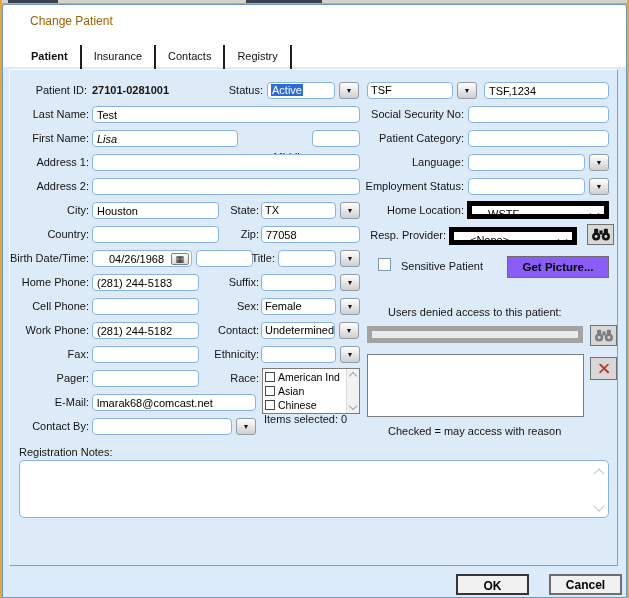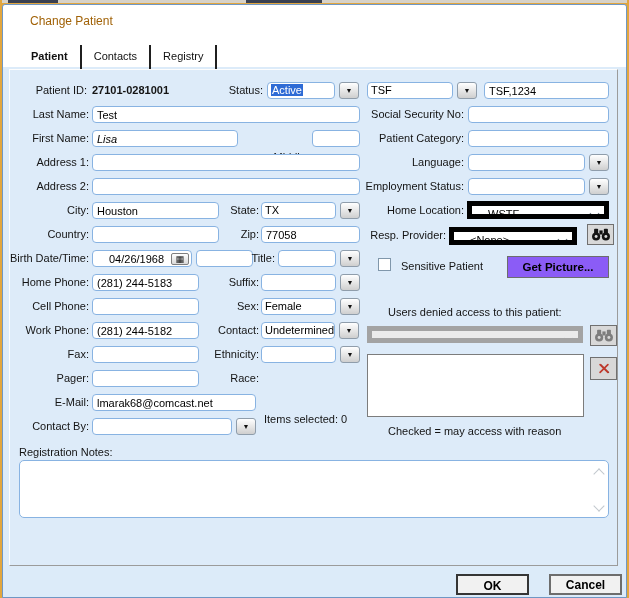--- a/index.html
+++ b/index.html
@@ -101,20 +101,21 @@
   <div class="topstrip">
     <div class="sliver" style="left:6px;width:50px;"></div>
     <div class="sliver" style="left:244px;width:76px;"></div>
   </div>
 
   <div class="dialog">
     <div class="header">
       <div class="title">Change Patient</div>
       <div class="tabs">
         <div class="tab active">Patient</div>
+        <div class="tab">Insurance</div>
         <div class="tab">Contacts</div>
         <div class="tab">Registry</div>
       </div>
     </div>
 
     <div class="panel"></div>
 
     <div class="lbl" style="left:0px;top:79px;width:84px;">Patient ID:</div>
     <div class="txt bold" style="left:89px;top:79px;">27101-0281001</div>
     <div class="lbl" style="left:196px;top:79px;width:64px;">Status:</div>
@@ -278,20 +279,40 @@
     <div class="iconbtn" style="left:587px;top:352px;width:27px;height:23px;">
       <svg class="xicon" viewBox="0 0 20 20">
         <path d="M5 4 L17 16" stroke="#8c2a22" stroke-width="2" stroke-linecap="round" fill="none"></path>
         <path d="M4 4 L16 16 M16 4 L4 16" stroke="#c0392b" stroke-width="2.6" stroke-linecap="round" fill="none"></path>
       </svg>
     </div>
 
     <div class="lbl" style="left:0px;top:367px;width:86px;">Pager:</div>
     <input class="inp" style="left: 89px; top: 365px; width: 107px;" value="">
     <div class="lbl" style="left:180px;top:367px;width:76px;">Race:</div>
+    <div class="listbox" style="left:259px;top:363px;width:98px;height:46px;">
+      <div class="race-items">
+        <div class="race-item">
+          <span class="race-cb"></span>
+          <span>American Ind</span>
+        </div>
+        <div class="race-item">
+          <span class="race-cb"></span>
+          <span>Asian</span>
+        </div>
+        <div class="race-item">
+          <span class="race-cb"></span>
+          <span>Chinese</span>
+        </div>
+      </div>
+      <div class="scroll">
+        <span class="schev up"></span>
+        <span class="schev down"></span>
+      </div>
+    </div>
 
     <div class="lbl" style="left:0px;top:391px;width:86px;">E-Mail:</div>
     <input class="inp" style="left: 89px; top: 389px; width: 164px;" value="lmarak68@comcast.net">
     <div class="txt" style="left:261px;top:408px;">Items selected: 0</div>
     <div class="txt" style="left:385px;top:420px;">Checked = may access with reason</div>
 
     <div class="lbl" style="left:0px;top:415px;width:86px;">Contact By:</div>
     <div class="combo" style="left:89px;top:413px;width:164px;">
       <div class="cbox"></div>
       <div class="cbtn">

